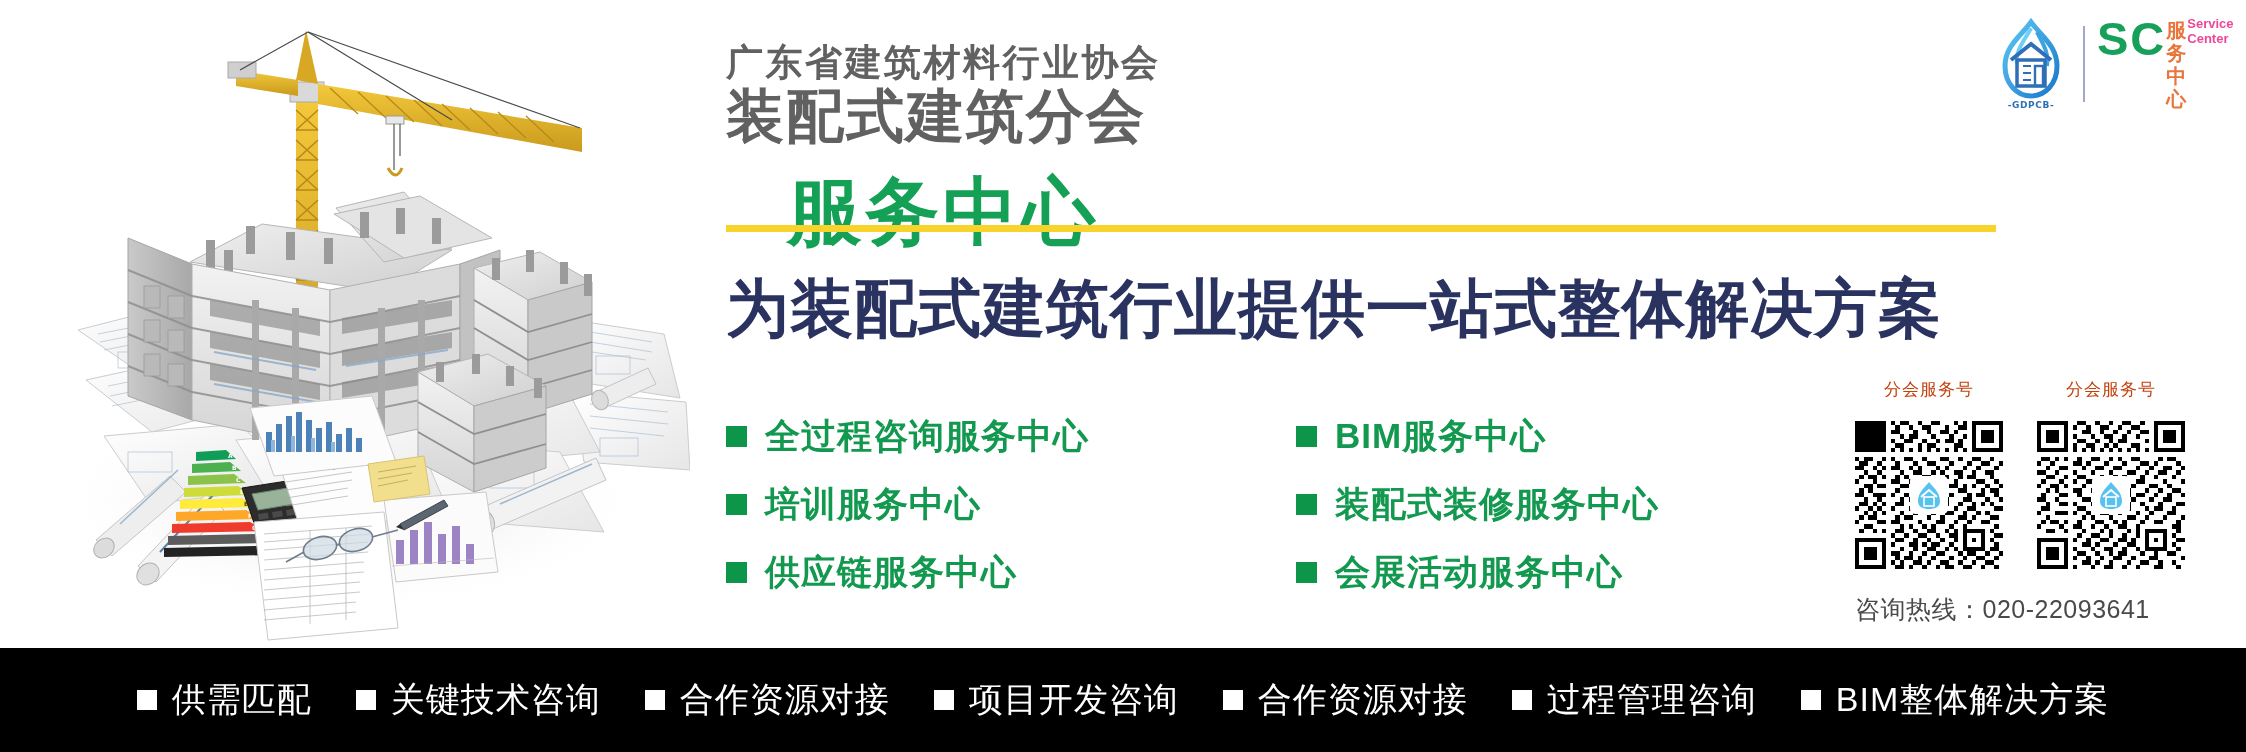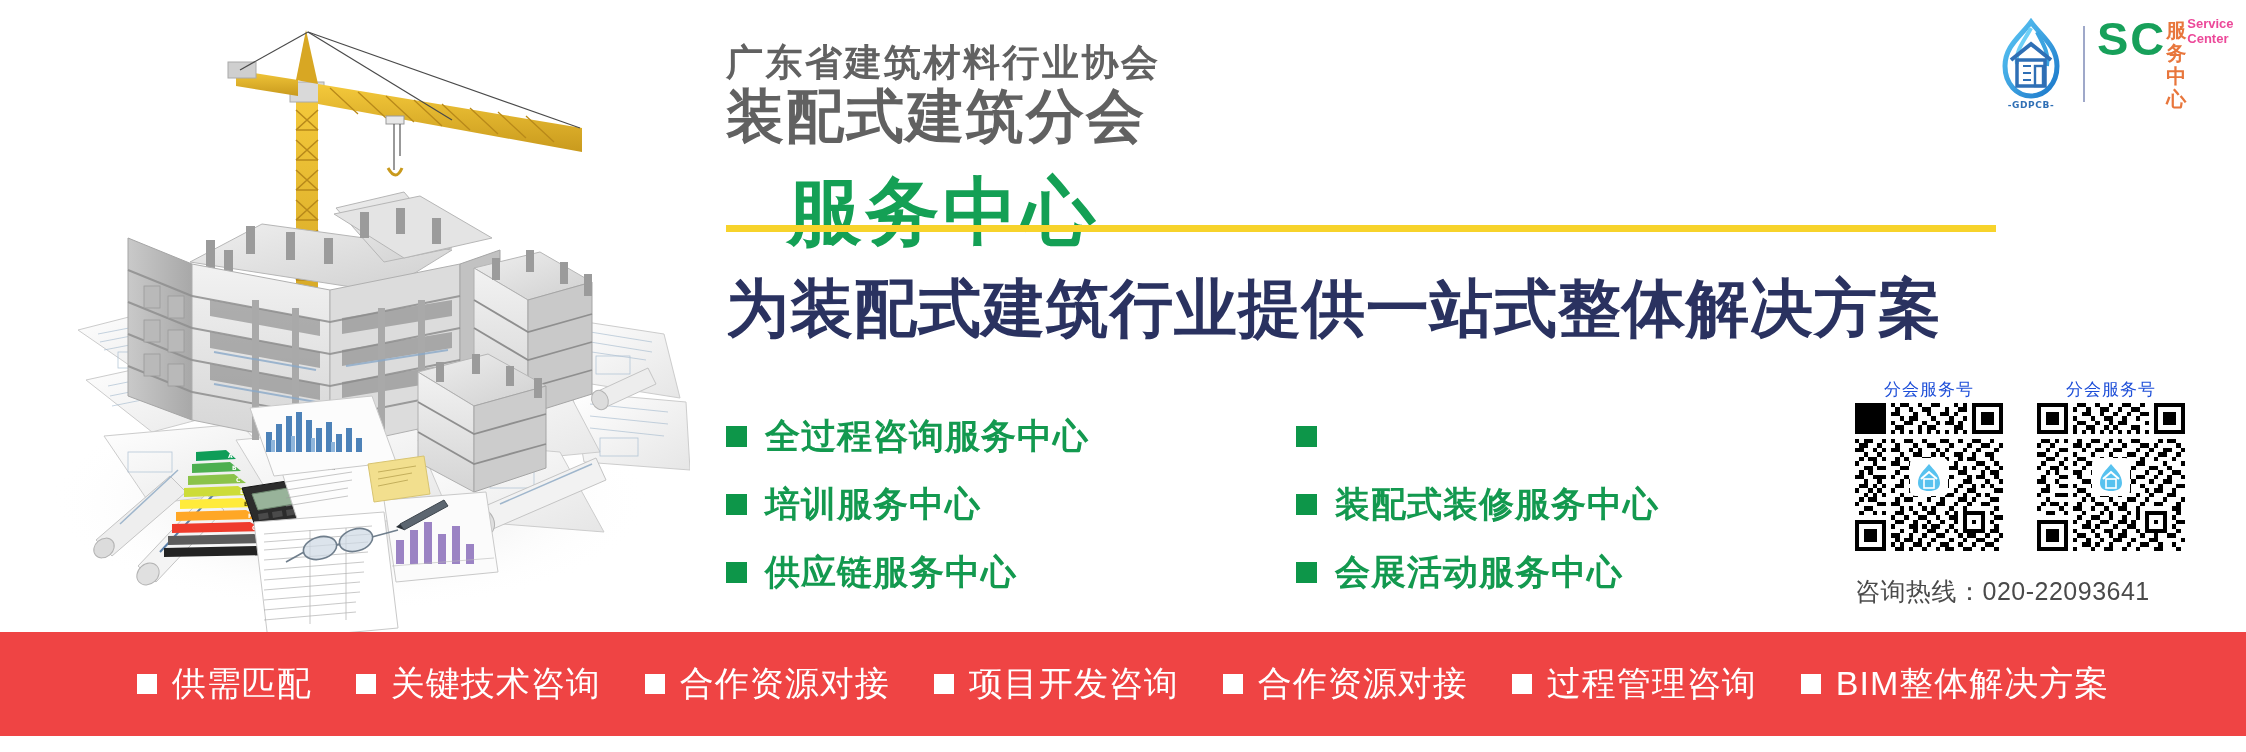--- a/index.html
+++ b/index.html
@@ -94,42 +94,42 @@
   .logo-sc-en {
     font-size:13px; font-weight:bold; color:#ec4899;
     letter-spacing:0px; line-height:1.15;
   }
 
   
   .qr-area { position:absolute; left:1855px; top:378px; width:372px; }
   .qr-row { display:flex; gap:34px; }
   .qr-block { display:flex; flex-direction:column; align-items:center; width:148px; }
   .qr-caption {
-    font-size:17px; color:#1d4ed8; letter-spacing:1px;
-    margin-bottom:2px; white-space:nowrap;
+    font-size:17px; color:#c2410c; letter-spacing:1px;
+    margin-bottom:20px; white-space:nowrap;
   }
   .qr-img { width:148px; height:148px; position:relative; background:#fff; }
   .qr-img svg { display:block; width:100%; height:100%; }
   .qr-center-logo {
     position:absolute; left:50%; top:50%;
     transform:translate(-50%,-50%);
     width:38px; height:38px; background:#fff;
     border-radius:5px; display:flex; align-items:center; justify-content:center;
   }
   .qr-center-logo svg { width:32px; height:32px; }
   .hotline {
     margin-top:24px; text-align:left;
     font-size:25px; color:#4a4a4a; letter-spacing:0.5px;
     white-space:nowrap;
   }
 
   
   .footer {
-    position:absolute; left:0; top:632px; width:2246px; height:104px;
-    background:#ef4444;
+    position:absolute; left:0; top:648px; width:2246px; height:104px;
+    background:#000000;
     display:flex; align-items:center; justify-content:center;
   }
   .footer-inner { display:flex; align-items:center; }
   .footer-item {
     display:flex; align-items:center;
     font-size:34px; color:#ffffff; letter-spacing:1px;
     white-space:nowrap; margin:0 22px;
   }
   .footer-bullet {
     width:20px; height:20px; background:#ffffff;
@@ -517,20 +517,21 @@
         <span>培训服务中心</span>
       </div>
       <div class="svc-item">
         <span class="svc-bullet"></span>
         <span>供应链服务中心</span>
       </div>
     </div>
     <div class="svc-col right">
       <div class="svc-item">
         <span class="svc-bullet"></span>
+        <span>BIM服务中心</span>
       </div>
       <div class="svc-item">
         <span class="svc-bullet"></span>
         <span>装配式装修服务中心</span>
       </div>
       <div class="svc-item">
         <span class="svc-bullet"></span>
         <span>会展活动服务中心</span>
       </div>
     </div>

